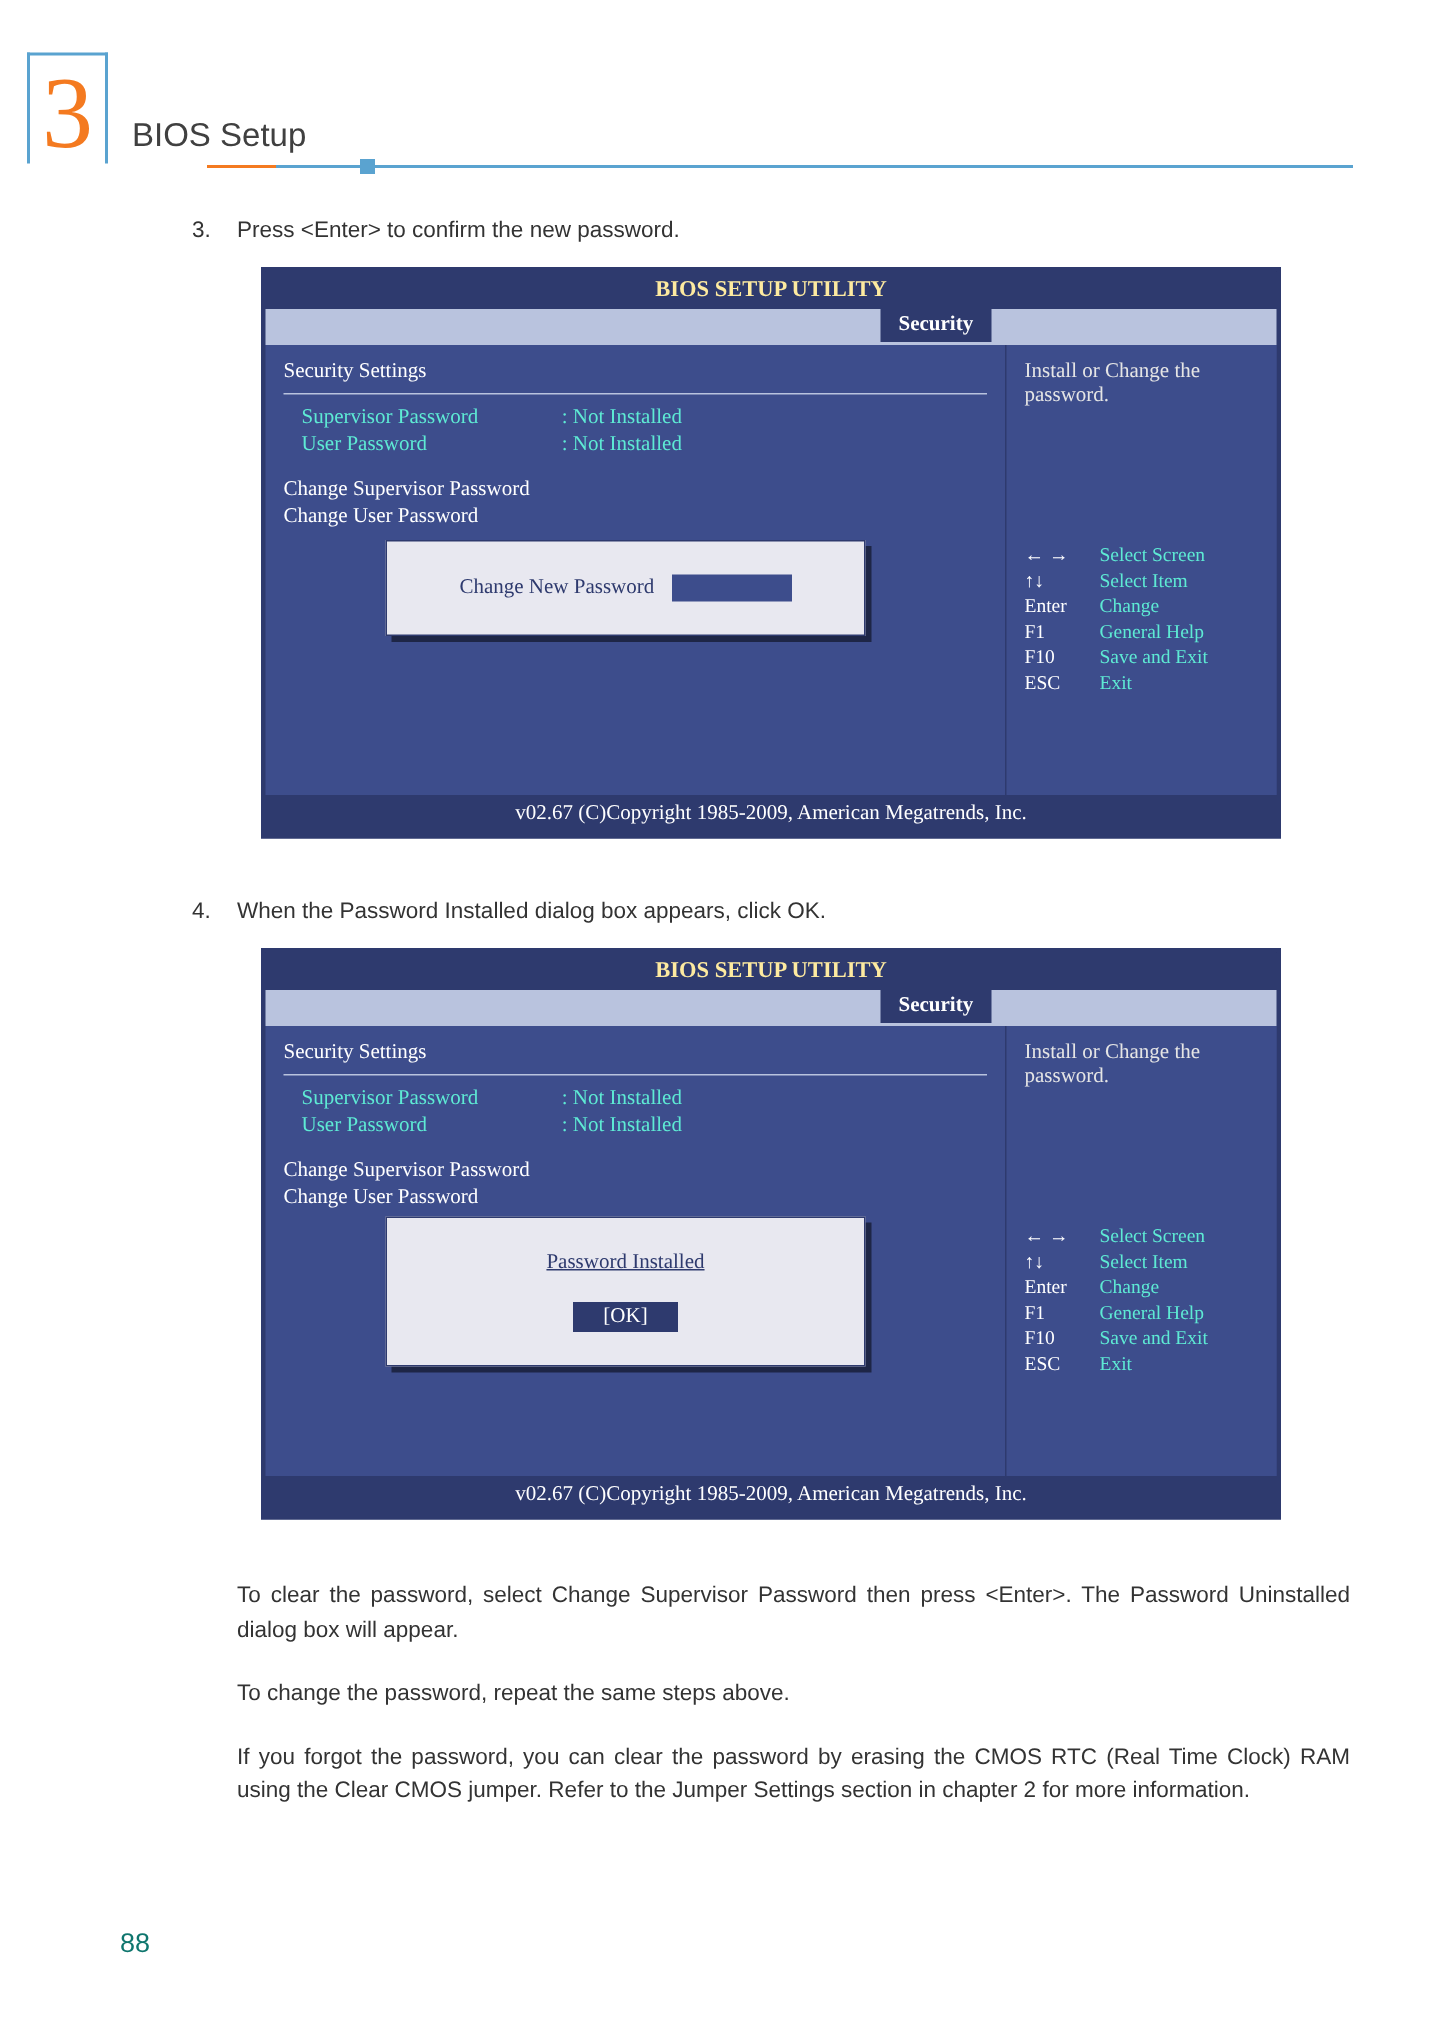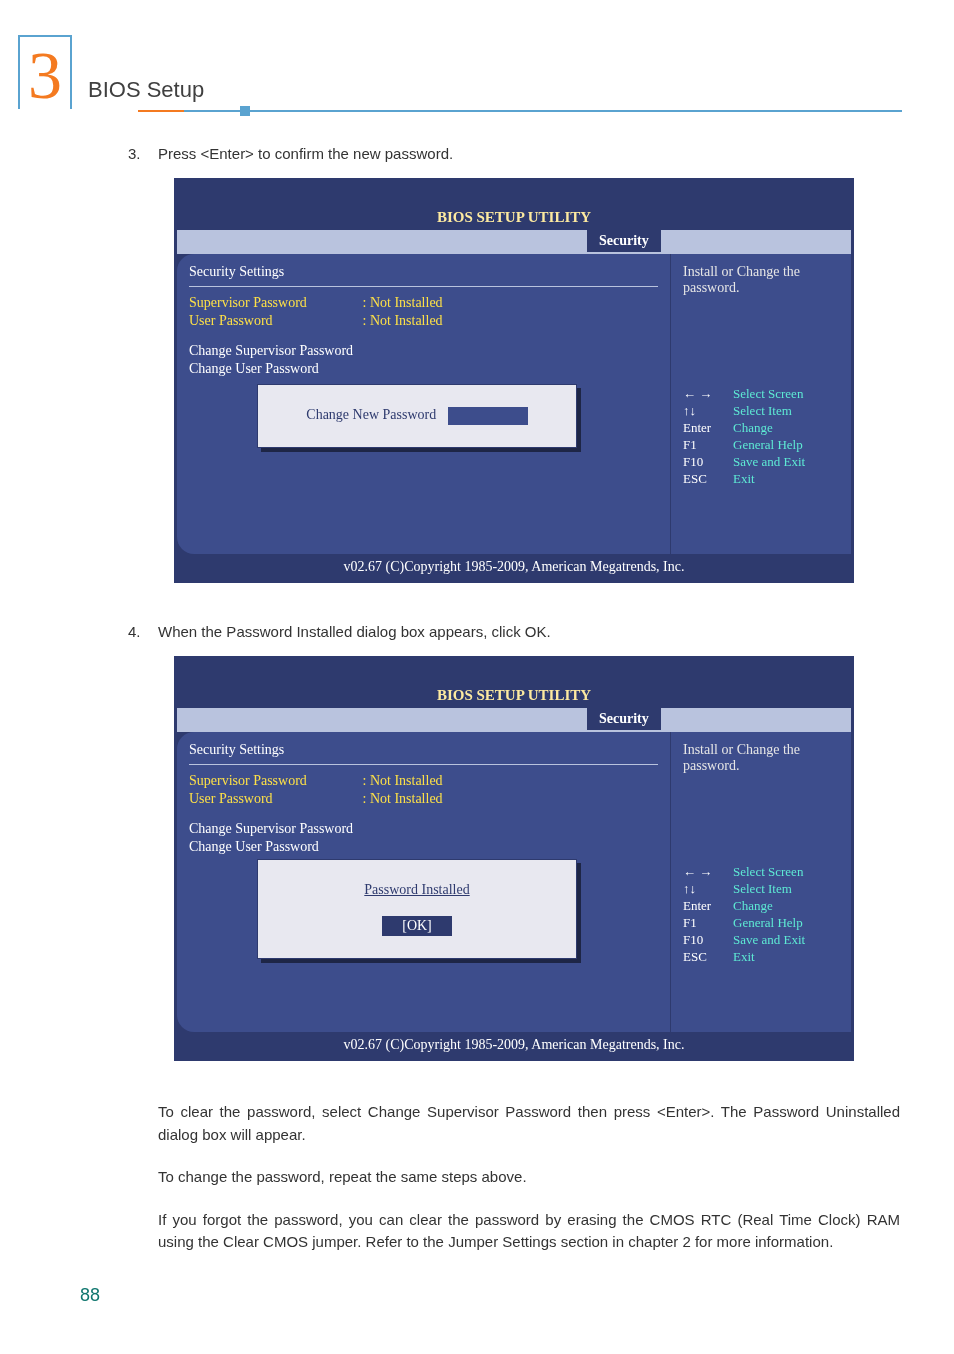--- a/index.html
+++ b/index.html
@@ -78,62 +78,60 @@
     font-family: 'Times New Roman', serif;
     font-size: 14px;
   }
   .bios-title {
     background: #2e3a6e;
     color: #fdeaa0;
     text-align: center;
     font-weight: bold;
     padding: 4px 0;
     font-size: 15px;
-    margin-top: 24px;
   }
   .bios-tabs {
     background: #b9c3de;
     height: 24px;
     position: relative;
   }
   .bios-tab-active {
     position: absolute;
     left: 410px;
     top: 0;
     background: #2e3a6e;
     color: #fff;
     padding: 3px 12px;
     font-weight: bold;
     font-size: 14px;
   }
   .bios-body {
     display: flex;
     background: #3d4d8c;
     min-height: 300px;
-    border-radius: 17px;
   }
   .bios-left {
     flex: 1;
     padding: 10px 12px;
     color: #b9c3de;
     position: relative;
     border-right: 1px solid #2e3a6e;
   }
   .bios-right {
     width: 180px;
     padding: 10px 12px;
     background: #3d4d8c;
   }
   .sec-header {
     color: #fff;
     padding-bottom: 6px;
     border-bottom: 1px solid #b9c3de;
     margin-bottom: 8px;
   }
-  .info-row { color: #fde047; margin: 2px 0; }
+  .info-row { color: #5eead4; margin: 2px 12px; }
   .info-label { display: inline-block; width: 170px; }
   .menu-item { color: #fff; margin: 2px 0; }
   .help-top { color: #e5e5e5; margin-bottom: 90px; }
   .help-keys { color: #fff; font-size: 13px; }
   .help-keys .row { display: flex; margin: 1px 0; }
   .help-keys .k { width: 50px; color: #fff; }
   .help-keys .d { color: #5eead4; }
   .bios-footer {
     background: #2e3a6e;
     color: #fff;

